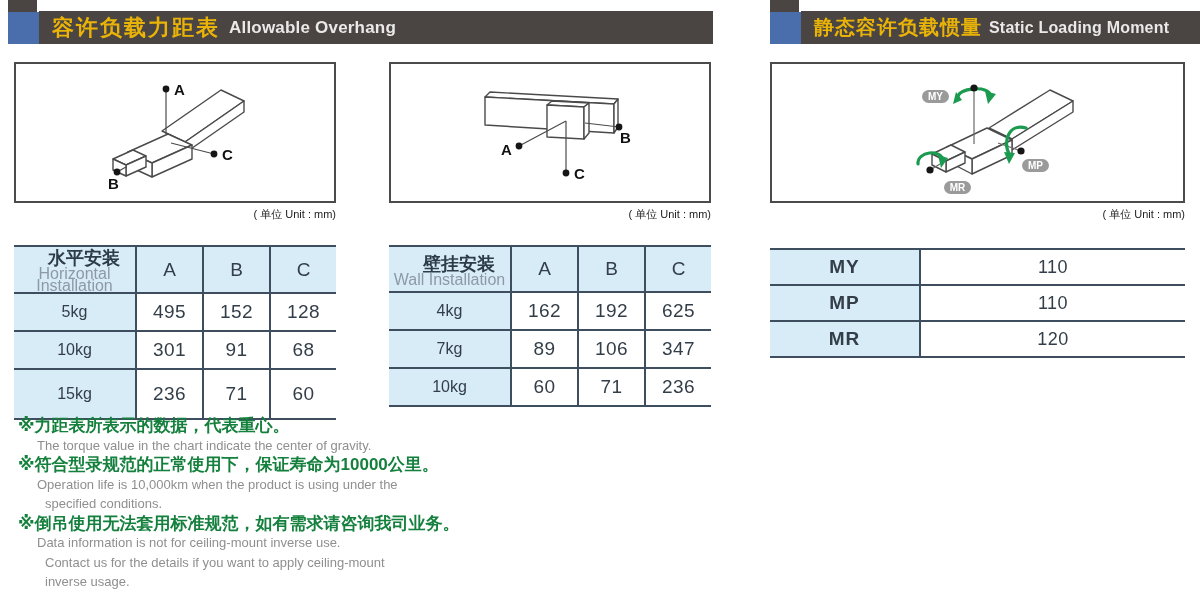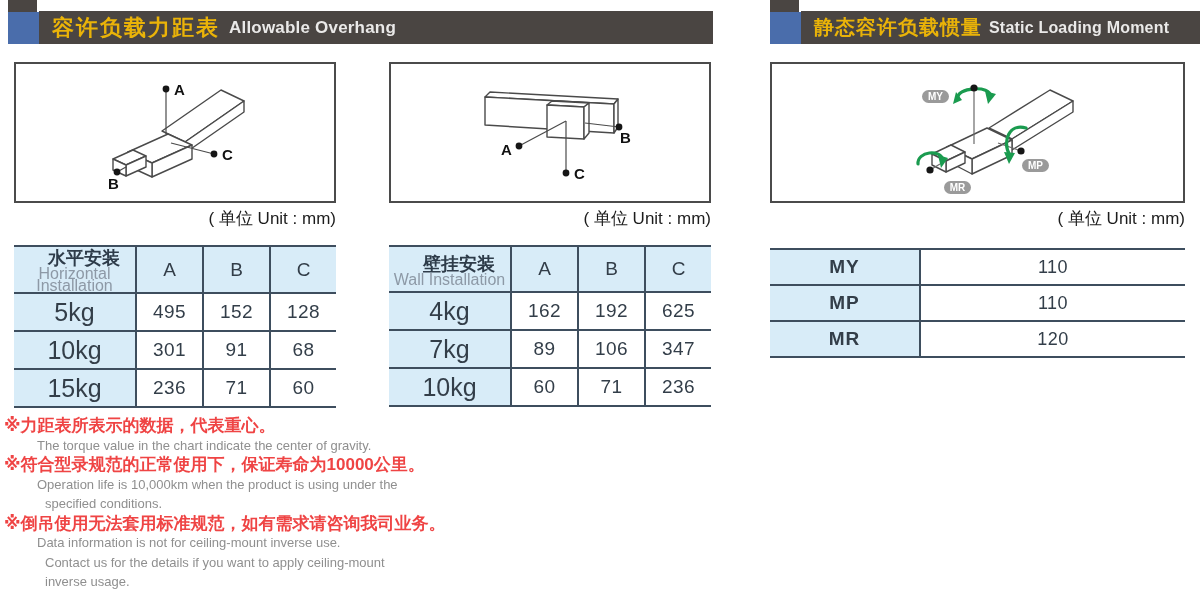--- a/index.html
+++ b/index.html
@@ -20,39 +20,39 @@
   .t-en{font-size:17px;font-weight:bold;color:#eae9e8;margin-left:9px;letter-spacing:0.2px;}
   .sec-header.compact .t-zh{font-size:20px;letter-spacing:1px;}
   .sec-header.compact .t-en{font-size:16px;margin-left:7px;}
   
   .dbox{position:absolute;top:62px;height:137px;border:2px solid #4b4b4b;background:#fff;}
   .dbox svg{display:block;}
   svg text{font-family:"Liberation Sans","DejaVu Sans",sans-serif;}
   .ptlabel{font-size:15px;font-weight:bold;fill:#111111;}
   .pilltext{font-size:10px;font-weight:bold;fill:#ffffff;}
   
-  .unit{position:absolute;top:207px;font-size:17px;color:#1c1c1c;text-align:right;}
+  .unit{position:absolute;top:207px;font-size:11px;color:#1c1c1c;text-align:right;}
   
   table.tbl{position:absolute;border-collapse:collapse;table-layout:fixed;background:#fff;}
   table.tbl td{
     border-top:2px solid #3e4e5e;border-bottom:2px solid #3e4e5e;
     text-align:center;vertical-align:middle;color:#333e49;padding:0;
   }
   table.tbl td + td{border-left:2px solid #3e4e5e;}
   td.blue{background:#d8ecf8;}
   .hzh{font-size:18px;font-weight:bold;color:#2e3c4a;line-height:19px;margin-top:2px;margin-left:19px;}
   .hen{font-size:16px;color:#8d99a6;line-height:12px;}
   .colh{font-size:19px;color:#2e3c4a;}
-  .loadcell{font-size:25px;color:#2e3c4a;}
+  .loadcell{font-size:16px;color:#2e3c4a;}
   .numcell{font-size:19px;color:#3a3f45;letter-spacing:0.5px;}
   .momlabel{font-size:19px;font-weight:bold;color:#2e3c4a;letter-spacing:1px;}
   .momval{font-size:18px;color:#3a3f45;letter-spacing:0.5px;}
   
   .notes{position:absolute;left:4px;top:416px;width:760px;}
-  .note-zh{color:#ef4444;font-size:17px;font-weight:bold;line-height:19.5px;}
+  .note-zh{color:#15803d;font-size:17px;font-weight:bold;line-height:19.5px;margin-left:14px;}
   .note-en{color:#8f8f8f;font-size:13px;line-height:19.5px;padding-left:33px;}
   .note-en.cont{padding-left:41px;}
 </style>
 </head>
 <body>
 
 <div class="sec-header" style="left:8px;width:705px;">
   <div class="notch"></div>
   <div class="bluesq"></div>
   <div class="bar">
@@ -189,21 +189,21 @@
     <td class="numcell">495</td>
     <td class="numcell">152</td>
     <td class="numcell">128</td>
   </tr>
   <tr style="height:38px;">
     <td class="blue loadcell">10kg</td>
     <td class="numcell">301</td>
     <td class="numcell">91</td>
     <td class="numcell">68</td>
   </tr>
-  <tr style="height:38px;">
+  <tr style="height:50px;">
     <td class="blue loadcell">15kg</td>
     <td class="numcell">236</td>
     <td class="numcell">71</td>
     <td class="numcell">60</td>
   </tr>
 </tbody>
   </table>
 
 <table class="tbl" style="left:389px;top:245px;width:322px;padding-left:28px;">
   <colgroup>

